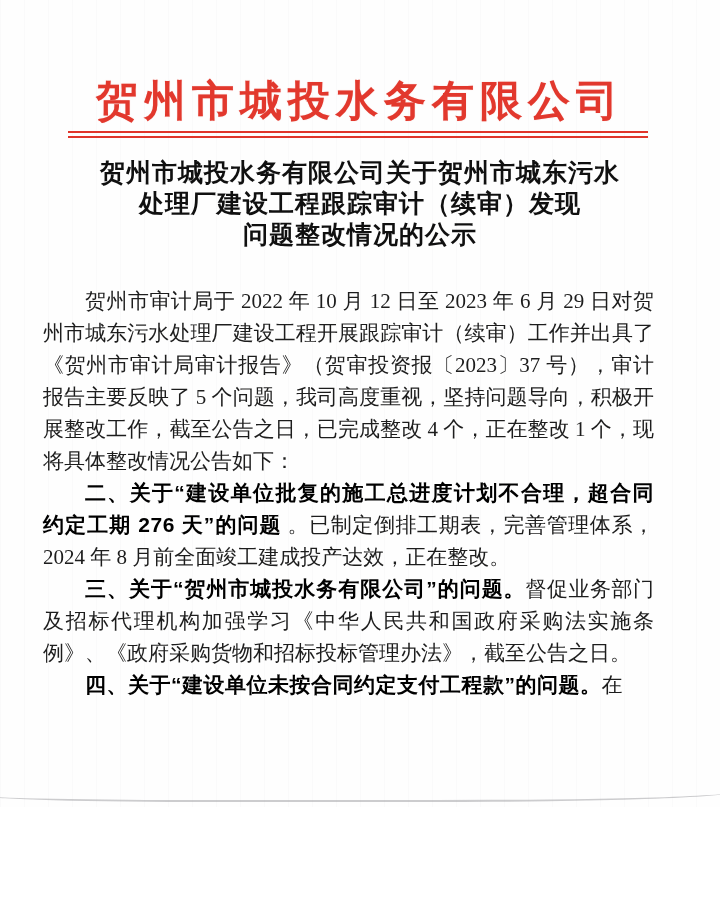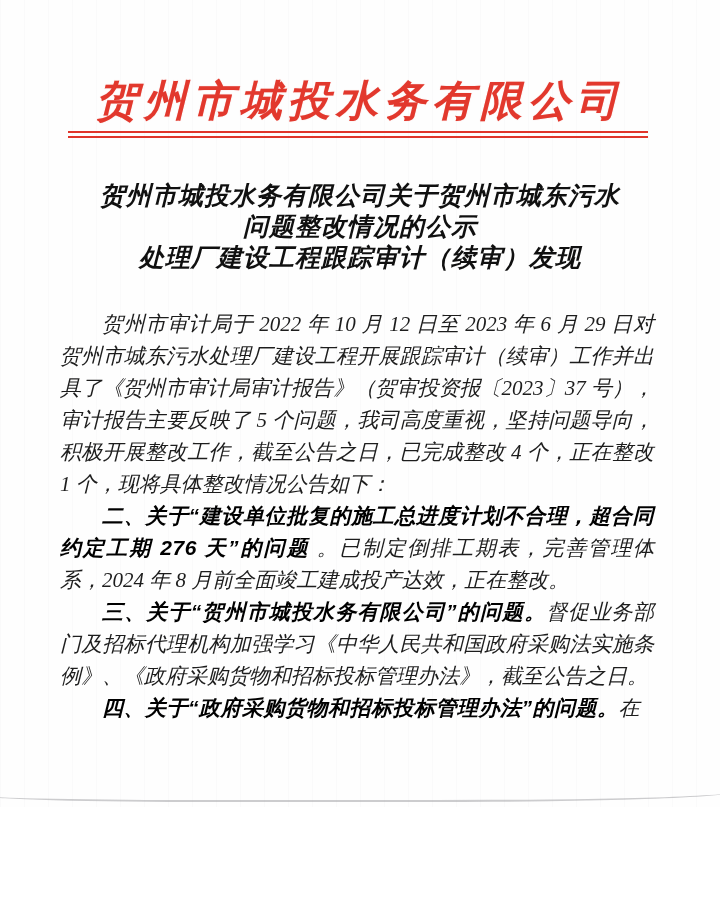--- a/index.html
+++ b/index.html
@@ -17,21 +17,20 @@
     background-color: #fefefe;
     
     background-image: repeating-linear-gradient(
       90deg,
       rgba(110, 115, 130, 0.028) 0px, rgba(110, 115, 130, 0.028) 1px,
       transparent 1px, transparent 24px
     );
     font-family: "Liberation Serif", serif;
     color: #1c1c1c;
     overflow: hidden;
-    font-style: italic;
   }
   .letterhead {
     margin: 78px 36px 0 36px;
     text-align: center;
     color: #e2382d;
     font-weight: bold;
     font-size: 42px;
     line-height: 46px;
     letter-spacing: 6px;
     white-space: nowrap;
@@ -40,35 +39,35 @@
   }
   .red-rule {
     margin-left: 68px;
     margin-top: 7px;
     width: 580px;
     height: 3px;
     border-top: 2px solid #e0352a;
     border-bottom: 2px solid #e0352a;
   }
   .doc-title {
-    margin: 42px auto 0 auto;
+    margin: 19px auto 0 auto;
     width: 580px;
     text-align: center;
     font-size: 25px;
     font-weight: bold;
     color: #101010;
     line-height: 31px;
     letter-spacing: 1px;
     font-family: "Liberation Serif", serif;
   }
   .doc-title .title-line {
     display: block;
   }
   .doc-body {
-    margin: 35px 66px 0 60px;
+    margin: 35px 66px 0 43px;
     font-size: 21px;
     line-height: 32px;
     text-align: justify;
     color: #1d1d1d;
   }
   .para {
     margin: 0;
     text-indent: 2em;
   }
   .item-heading {
@@ -101,34 +100,34 @@
 <body>
 
 <div class="page">
 
   <div class="letterhead">贺州市城投水务有限公司</div>
 
   <div class="red-rule"></div>
 
   <h1 class="doc-title">
     <span class="title-line">贺州市城投水务有限公司关于贺州市城东污水</span>
+    <span class="title-line">处理厂建设工程跟踪审计（续审）发现</span>
     <span class="title-line">问题整改情况的公示</span>
-    <span class="title-line">处理厂建设工程跟踪审计（续审）发现</span>
   </h1>
 
   <div class="doc-body">
 
     <p class="para">贺州市审计局于 2022 年 10 月 12 日至 2023 年 6 月 29 日对贺州市城东污水处理厂建设工程开展跟踪审计（续审）工作并出具了《贺州市审计局审计报告》（贺审投资报〔2023〕37 号），审计报告主要反映了 5 个问题，我司高度重视，坚持问题导向，积极开展整改工作，截至公告之日，已完成整改 4 个，正在整改 1 个，现将具体整改情况公告如下：</p>
 
 
     <p class="para"><span class="item-heading">二、关于“建设单位批复的施工总进度计划不合理，超合同约定工期 276 天”的问题</span><span> 。已制定倒排工期表，完善管理体系，2024 年 8 月前全面竣工建成投产达效，正在整改。</span></p>
 
     <p class="para"><span class="item-heading">三、关于“贺州市城投水务有限公司”的问题。</span><span>督促业务部门及招标代理机构加强学习《中华人民共和国政府采购法实施条例》、《政府采购货物和招标投标管理办法》，截至公告之日。</span></p>
 
-    <p class="para"><span class="item-heading">四、关于“政府采购货物和招标投标管理办法”的问题。</span><span>在</span></p>
+    <p class="para"><span class="item-heading">四、关于“建设单位未按合同约定支付工程款”的问题。</span><span>在</span></p>
 
   </div>
 
   <div class="page-number">- 1 -</div>
 
   <div class="page-edge-shadow"></div>
 
 </div>
 
 </body></html>

